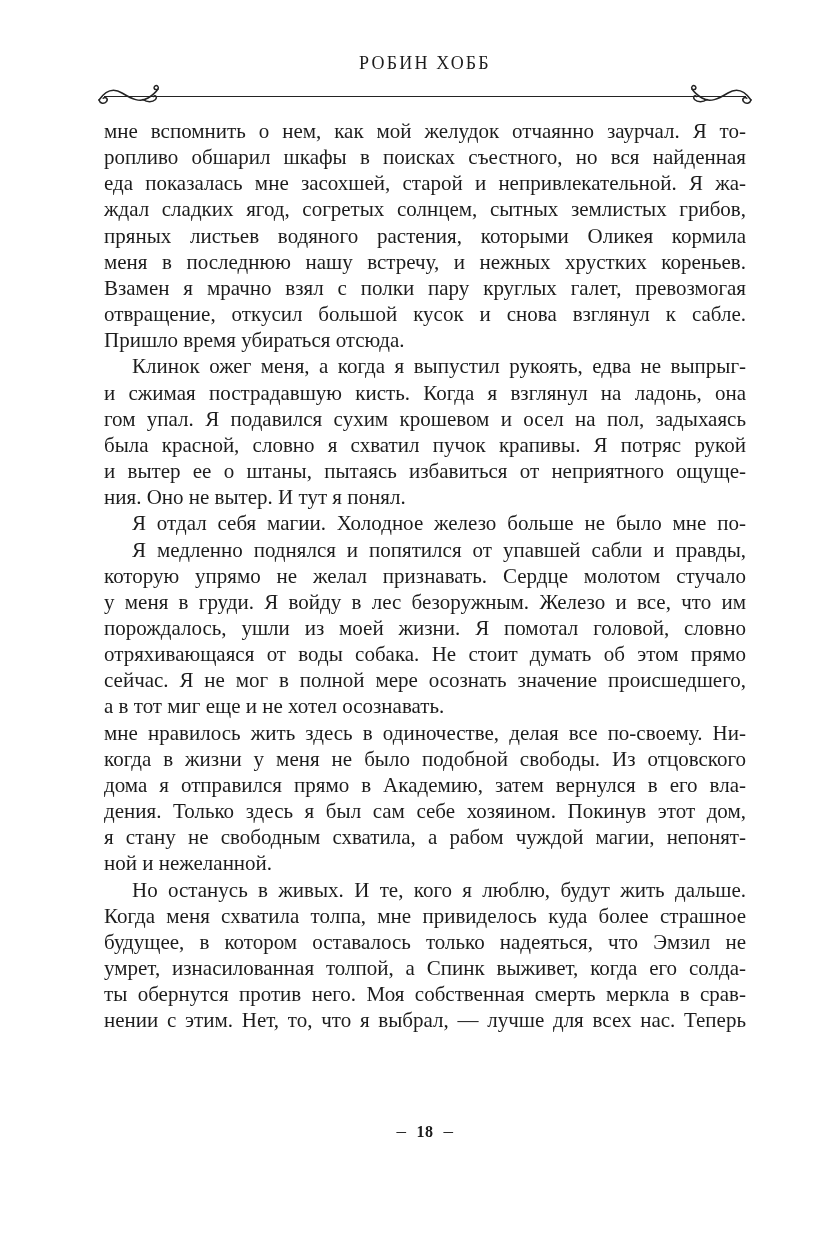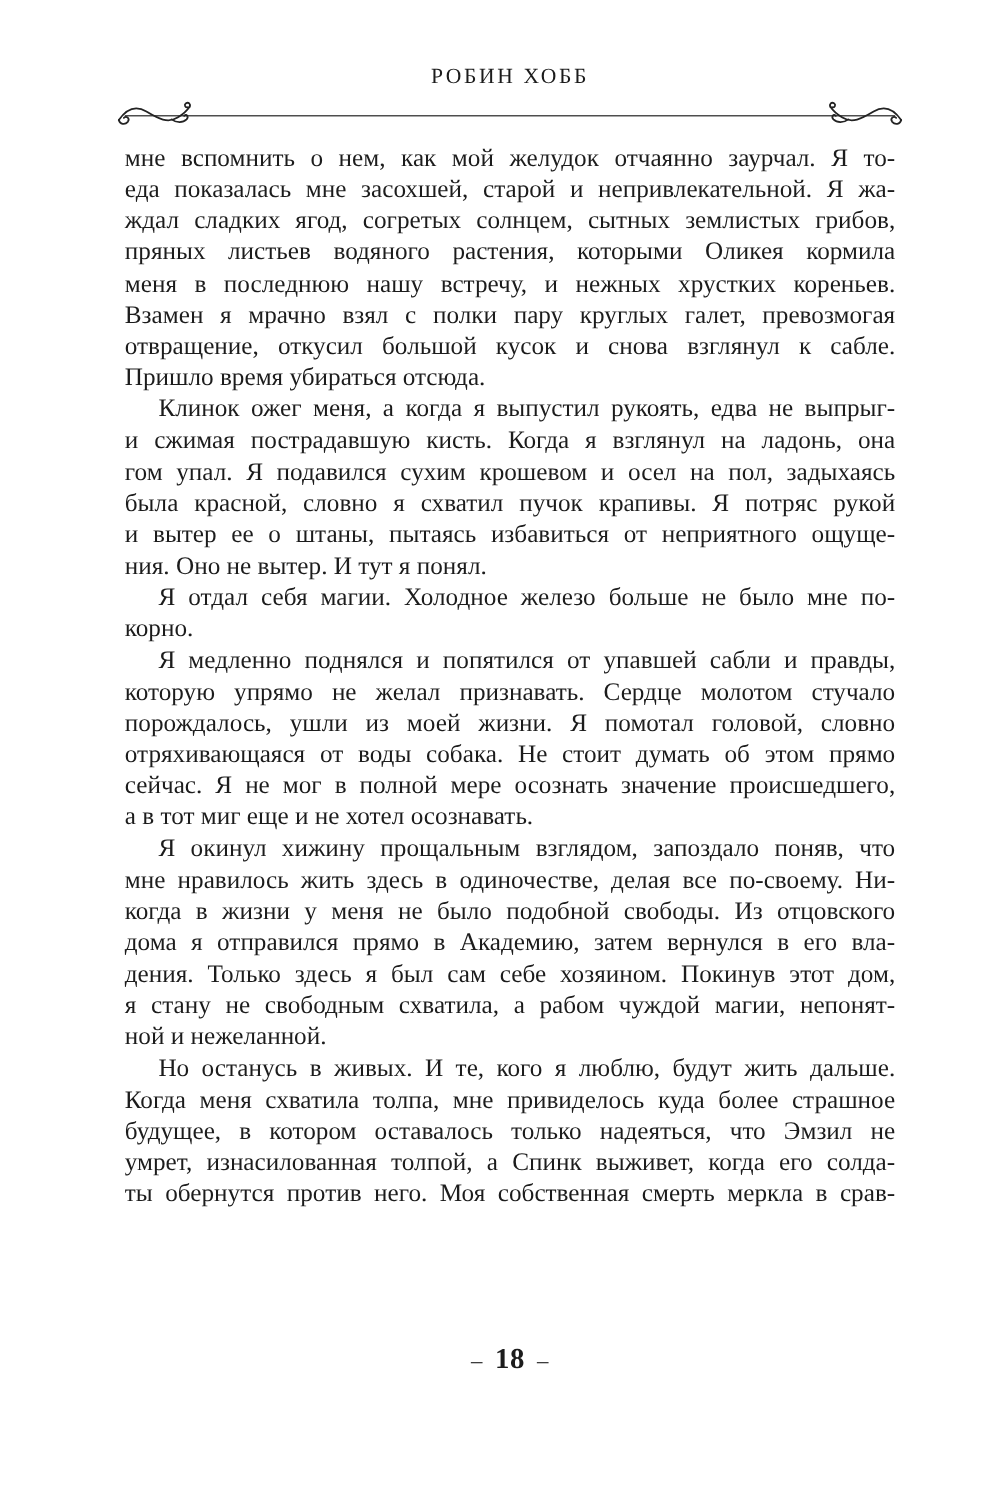--- a/index.html
+++ b/index.html
@@ -57,21 +57,21 @@
   .line.indent   { text-indent: 28px; }
 
   .footer {
     top: 1120px;
     text-align: center;
     font-size: 19px;
     letter-spacing: 0.5px;
   }
   .footer .num {
     font-weight: bold;
-    font-size: 24px;
+    font-size: 16px;
     margin: 0 10px;
   }
 </style>
 </head>
 <body>
 
 <div class="page">
 
   <div class="col header-title">РОБИН ХОББ</div>
 
@@ -89,52 +89,53 @@
         <path d="M3,16 C4,19.5 8,20.5 10.5,17.5 C12.5,14.8 9.5,12.2 7.2,14.2"></path>
         <path d="M3,16 C10,6 18,4 26,9 C36,15 44,19 52,14 C57,11 60,8 62,5"></path>
         <path d="M62,5 C63.2,2.8 61,0.8 59,2 C57.2,3.2 58.2,6 60.4,5.4"></path>
         <path d="M47,15.5 C51,18.5 56.5,18.5 59.5,15.5 C61.5,13.3 59.5,10.5 57.5,12.5"></path>
       </g>
     </svg>
   </div>
 
   <div class="col page-body">
       <div class="line">мне вспомнить о нем, как мой желудок отчаянно заурчал. Я то-</div>
+      <div class="line">ропливо обшарил шкафы в поисках съестного, но вся найденная</div>
       <div class="line">еда показалась мне засохшей, старой и непривлекательной. Я жа-</div>
       <div class="line">ждал сладких ягод, согретых солнцем, сытных землистых грибов,</div>
       <div class="line">пряных листьев водяного растения, которыми Оликея кормила</div>
       <div class="line">меня в последнюю нашу встречу, и нежных хрустких кореньев.</div>
       <div class="line">Взамен я мрачно взял с полки пару круглых галет, превозмогая</div>
       <div class="line">отвращение, откусил большой кусок и снова взглянул к сабле.</div>
       <div class="line lastline">Пришло время убираться отсюда.</div>
       <div class="line indent">Клинок ожег меня, а когда я выпустил рукоять, едва не выпрыг-</div>
       <div class="line">и сжимая пострадавшую кисть. Когда я взглянул на ладонь, она</div>
       <div class="line">гом упал. Я подавился сухим крошевом и осел на пол, задыхаясь</div>
       <div class="line">была красной, словно я схватил пучок крапивы. Я потряс рукой</div>
       <div class="line">и вытер ее о штаны, пытаясь избавиться от неприятного ощуще-</div>
       <div class="line lastline">ния. Оно не вытер. И тут я понял.</div>
       <div class="line indent">Я отдал себя магии. Холодное железо больше не было мне по-</div>
-      <div class="line lastline">корно.</div>
       <div class="line indent">Я медленно поднялся и попятился от упавшей сабли и правды,</div>
       <div class="line">которую упрямо не желал признавать. Сердце молотом стучало</div>
+      <div class="line">у меня в груди. Я войду в лес безоружным. Железо и все, что им</div>
       <div class="line">порождалось, ушли из моей жизни. Я помотал головой, словно</div>
       <div class="line">отряхивающаяся от воды собака. Не стоит думать об этом прямо</div>
       <div class="line">сейчас. Я не мог в полной мере осознать значение происшедшего,</div>
       <div class="line lastline">а в тот миг еще и не хотел осознавать.</div>
-      <div class="line indent">Я окинул хижину прощальным взглядом, запоздало поняв, что</div>
       <div class="line">мне нравилось жить здесь в одиночестве, делая все по-своему. Ни-</div>
       <div class="line">когда в жизни у меня не было подобной свободы. Из отцовского</div>
       <div class="line">дома я отправился прямо в Академию, затем вернулся в его вла-</div>
       <div class="line">дения. Только здесь я был сам себе хозяином. Покинув этот дом,</div>
       <div class="line">я стану не свободным схватила, а рабом чуждой магии, непонят-</div>
       <div class="line lastline">ной и нежеланной.</div>
       <div class="line indent">Но останусь в живых. И те, кого я люблю, будут жить дальше.</div>
       <div class="line">Когда меня схватила толпа, мне привиделось куда более страшное</div>
       <div class="line">будущее, в котором оставалось только надеяться, что Эмзил не</div>
       <div class="line">умрет, изнасилованная толпой, а Спинк выживет, когда его солда-</div>
       <div class="line">ты обернутся против него. Моя собственная смерть меркла в срав-</div>
+      <div class="line">нении с этим. Нет, то, что я выбрал, — лучше для всех нас. Теперь</div>
     </div>
 
   <div class="col footer">
     <span>–</span><span class="num">18</span><span>–</span>
   </div>
 
 </div>
 
 </body></html>

